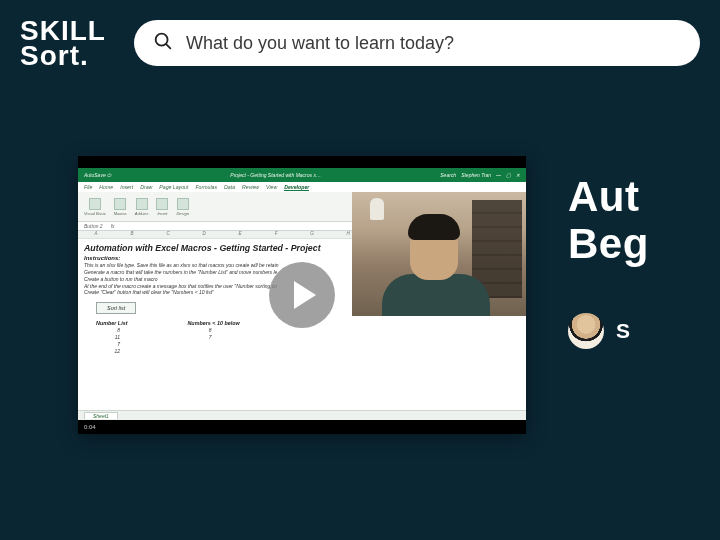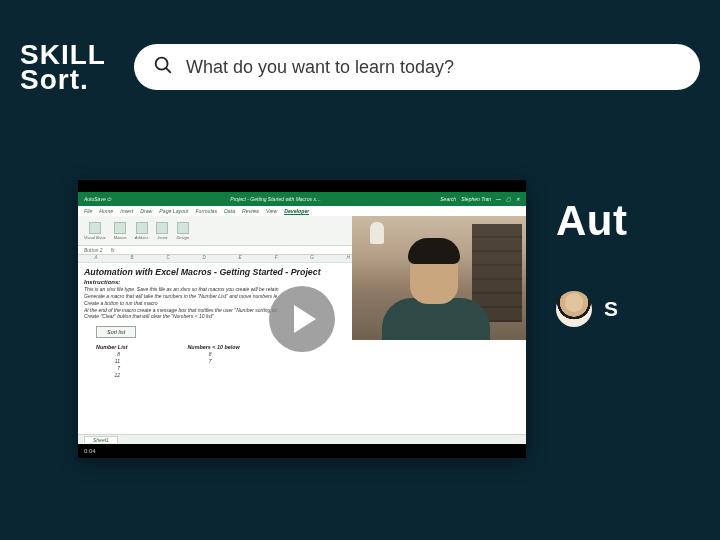--- a/index.html
+++ b/index.html
@@ -9,21 +9,20 @@
       width: 720px;
       height: 540px;
       overflow: hidden;
       color: #fff;
     }
     .header {
       display: flex;
       align-items: center;
       padding: 18px 20px;
       gap: 28px;
-      margin-top: 24px;
     }
     .logo {
       font-size: 28px;
       font-weight: 900;
       line-height: 0.9;
       letter-spacing: 1px;
       font-family: Arial Black, Arial, sans-serif;
     }
     .logo .row2::after {
       content: ".";
@@ -303,20 +302,21 @@
       align-items: center;
       padding: 0 6px;
     }
     .track-time {
       font-size: 6px;
       color: #c8c8c8;
     }
 
     .right-pane {
       padding-top: 18px;
+      margin-left: 12px;
     }
     .course-title {
       font-size: 42px;
       font-weight: 800;
       line-height: 1.1;
       letter-spacing: .5px;
       white-space: nowrap;
     }
     .author-row {
       display: flex;
@@ -467,19 +467,20 @@
       <div class="play-tri"></div>
     </div>
     <div class="track">
       <span class="track-time">0:04</span>
     </div>
   </div>
 
   <div class="right-pane">
     <div class="course-title">
       <div>Aut</div>
+      <div>Beg</div>
     </div>
     <div class="author-row">
       <div class="avatar"></div>
       <div class="author-name">S</div>
     </div>
   </div>
 </div>
 
 </body></html>

